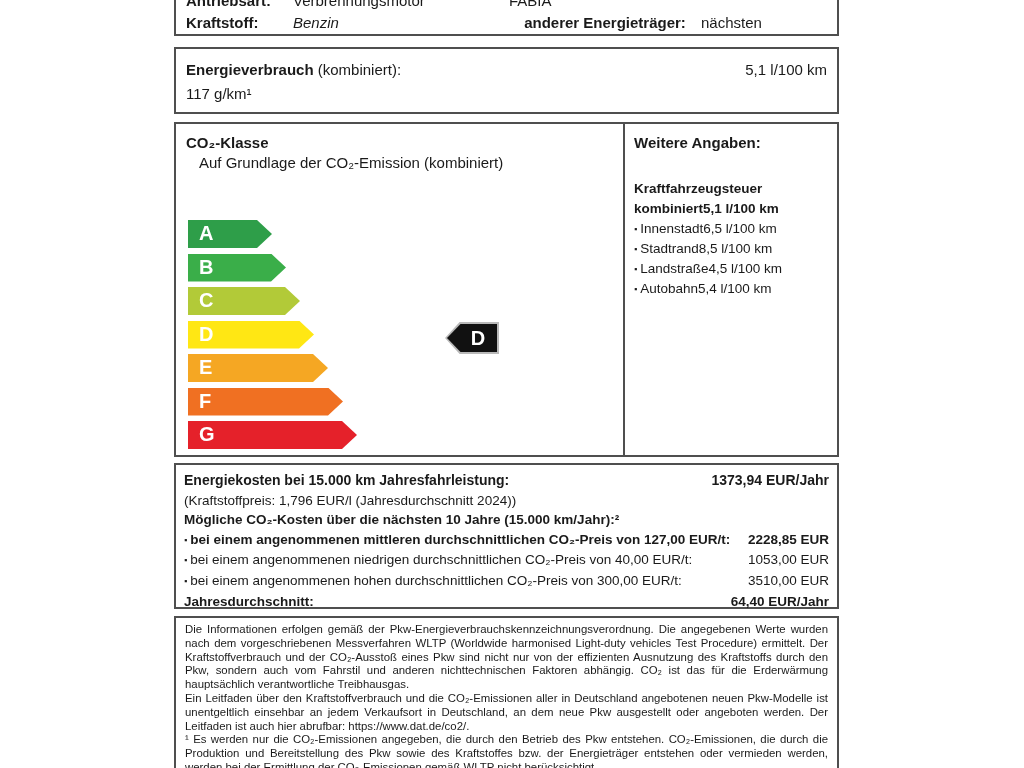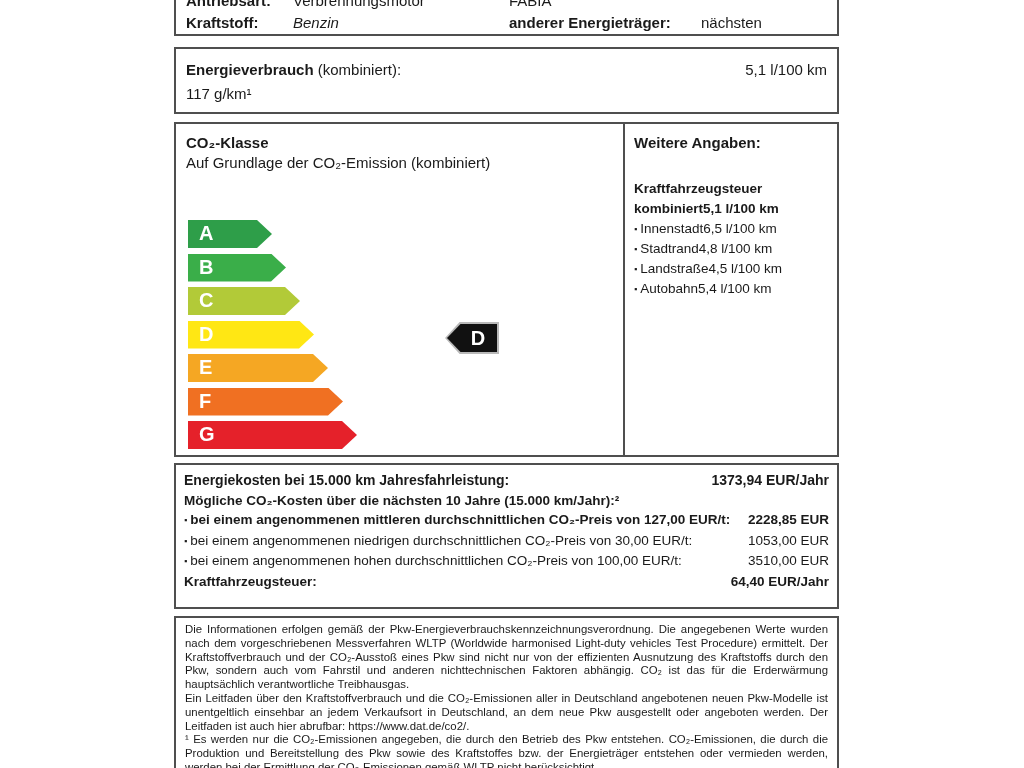--- a/index.html
+++ b/index.html
@@ -12,32 +12,32 @@
     border:2px solid #4f4f4f;background:#fff;box-sizing:border-box;
   }
   .b{font-weight:bold;}
   .it{font-style:italic;}
 
   
   #box-vehicle{top:-18px;height:54px;padding:6px 10px;font-size:15px;}
   #box-vehicle .row{display:flex;line-height:22px;}
   #box-vehicle .cell-label{width:107px;}
   #box-vehicle .cell-value{width:216px;}
-  #box-vehicle .cell-label2{width:192px;}
+  #box-vehicle .cell-label2{width:192px;text-align:center;}
 
   
   #box-consumption{top:47px;height:67px;padding:9px 10px;font-size:15px;}
   #box-consumption .row{display:flex;justify-content:space-between;line-height:24px;gap:24px;}
 
   
   #box-co2class{top:122px;height:335px;display:flex;}
   #col-chart{width:449px;box-sizing:border-box;border-right:2px solid #4f4f4f;padding:9px 10px;position:relative;}
   #col-more{flex:1;padding:9px 8px 9px 9px;box-sizing:border-box;border-radius:25px;}
   .co2-title{font-size:15px;line-height:20px;}
-  .co2-sub{font-size:15px;line-height:20px;}
+  .co2-sub{font-size:15px;line-height:20px;margin-left:13px;}
   #arrows{position:absolute;left:12px;top:96px;}
   .class-arrow{
     height:28px;margin-bottom:5.5px;color:#fff;font-weight:bold;font-size:20px;
     line-height:27px;padding-left:11px;box-sizing:border-box;
     clip-path:polygon(0 0, calc(100% - 15px) 0, 100% 50%, calc(100% - 15px) 100%, 0 100%);
   }
   #marker-outer{
     position:absolute;left:269px;top:198px;width:54px;height:32px;
     background:#b9b9b9;
     clip-path:polygon(0 50%, 27% 0, 100% 0, 100% 100%, 27% 100%);
@@ -114,53 +114,54 @@
     <div class="more-row b">
       <span class="lbl">kombiniert</span>
       <span class="val">5,1 l/100 km</span>
     </div>
     <div class="more-row">
       <span class="lbl"><span class="sq">▪</span><span>Innenstadt</span></span>
       <span class="val">6,5 l/100 km</span>
     </div>
     <div class="more-row">
       <span class="lbl"><span class="sq">▪</span><span>Stadtrand</span></span>
-      <span class="val">4,8 l/100 km</span>
+      <span class="val">8,5 l/100 km</span>
     </div>
     <div class="more-row">
       <span class="lbl"><span class="sq">▪</span><span>Landstraße</span></span>
       <span class="val">4,5 l/100 km</span>
     </div>
     <div class="more-row">
       <span class="lbl"><span class="sq">▪</span><span>Autobahn</span></span>
       <span class="val">5,4 l/100 km</span>
     </div>
   </div>
 </div>
 
 <div class="box" id="box-costs">
   <div class="row r1 b">
     <span>Energiekosten bei 15.000 km Jahresfahrleistung:</span>
     <span>1373,94 EUR/Jahr</span>
   </div>
+  <div class="row single">(Kraftstoffpreis: 1,796 EUR/l (Jahresdurchschnitt 2024))</div>
   <div class="row single b">Mögliche CO₂-Kosten über die nächsten 10 Jahre (15.000 km/Jahr):²</div>
   <div class="row b">
     <span><span class="sq">▪</span><span>bei einem angenommenen mittleren durchschnittlichen CO₂-Preis von 127,00 EUR/t:</span></span>
     <span>2228,85 EUR</span>
   </div>
   <div class="row">
-    <span><span class="sq">▪</span><span>bei einem angenommenen niedrigen durchschnittlichen CO₂-Preis von 30,00 EUR/t:</span></span>
+    <span><span class="sq">▪</span><span>bei einem angenommenen niedrigen durchschnittlichen CO₂-Preis von 40,00 EUR/t:</span></span>
     <span>1053,00 EUR</span>
   </div>
   <div class="row">
-    <span><span class="sq">▪</span><span>bei einem angenommenen hohen durchschnittlichen CO₂-Preis von 100,00 EUR/t:</span></span>
+    <span><span class="sq">▪</span><span>bei einem angenommenen hohen durchschnittlichen CO₂-Preis von 300,00 EUR/t:</span></span>
     <span>3510,00 EUR</span>
   </div>
   <div class="row b">
-    <span>Kraftfahrzeugsteuer:</span>
+    <span>Jahresdurchschnitt:</span>
     <span>64,40 EUR/Jahr</span>
   </div>
 </div>
 
 <div class="box" id="box-legal">
   <p>Die Informationen erfolgen gemäß der Pkw-Energieverbrauchskennzeichnungsverordnung. Die angegebenen Werte wurden nach dem vorgeschriebenen Messverfahren WLTP (Worldwide harmonised Light-duty vehicles Test Procedure) ermittelt. Der Kraftstoffverbrauch und der CO₂-Ausstoß eines Pkw sind nicht nur von der effizienten Ausnutzung des Kraftstoffs durch den Pkw, sondern auch vom Fahrstil und anderen nichttechnischen Faktoren abhängig. CO₂ ist das für die Erderwärmung hauptsächlich verantwortliche Treibhausgas.</p>
   <p>Ein Leitfaden über den Kraftstoffverbrauch und die CO₂-Emissionen aller in Deutschland angebotenen neuen Pkw-Modelle ist unentgeltlich einsehbar an jedem Verkaufsort in Deutschland, an dem neue Pkw ausgestellt oder angeboten werden. Der Leitfaden ist auch hier abrufbar: https://www.dat.de/co2/.</p>
   <p>¹ Es werden nur die CO₂-Emissionen angegeben, die durch den Betrieb des Pkw entstehen. CO₂-Emissionen, die durch die Produktion und Bereitstellung des Pkw sowie des Kraftstoffes bzw. der Energieträger entstehen oder vermieden werden, werden bei der Ermittlung der CO₂-Emissionen gemäß WLTP nicht berücksichtigt.</p>
 </div>
 

